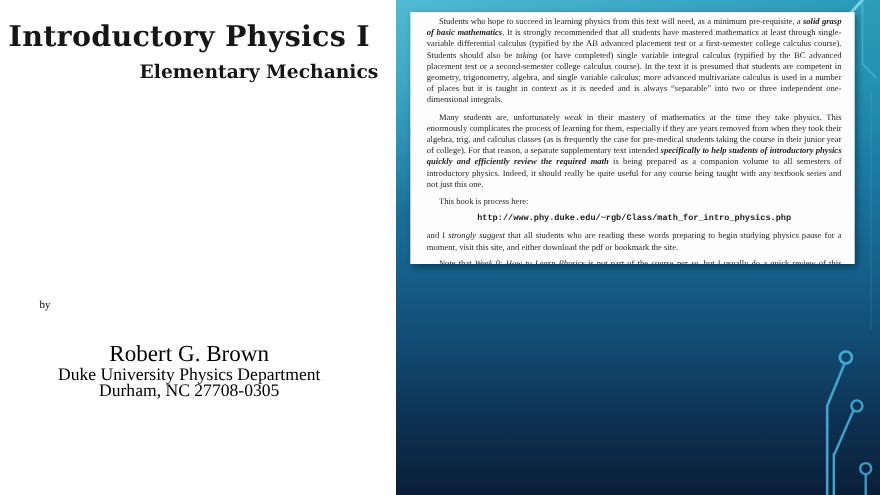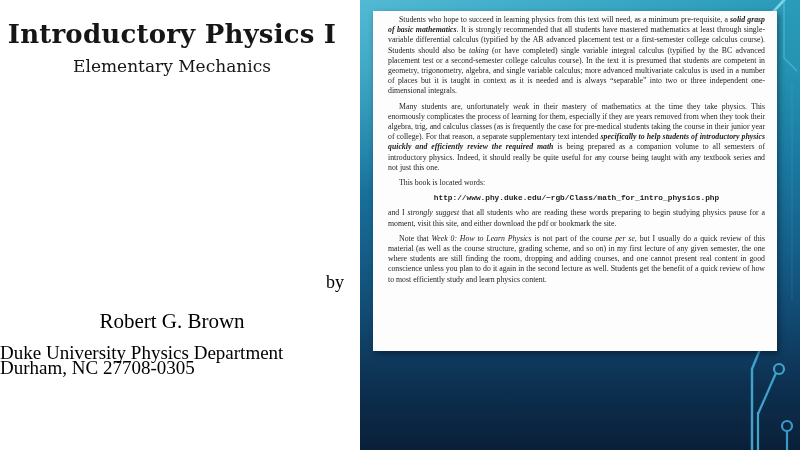--- a/index.html
+++ b/index.html
@@ -11,36 +11,36 @@
   .left-panel{
     position:absolute;left:0;top:0;width:360px;height:450px;background:#ffffff;
   }
   .title-block{position:absolute;left:0;top:20px;width:344px;text-align:center;color:#161616;}
   .slide-title{
     font-family:"DejaVu Serif","Liberation Serif",serif;
     font-size:26px;font-weight:bold;letter-spacing:.2px;line-height:1.1;
   }
   .slide-subtitle{
     font-family:"DejaVu Serif","Liberation Serif",serif;
-    font-size:17px;font-weight:normal;margin-top:7px;
+    font-size:17px;font-weight:bold;margin-top:7px;text-align:right;
   }
-  .byline{position:absolute;left:0;top:272px;width:344px;text-align:right;font-size:18px;}
+  .byline{position:absolute;left:0;top:272px;width:344px;text-align:left;font-size:10px;padding-left:36px;}
   .author-name{position:absolute;left:0;top:294px;width:344px;text-align:center;font-size:21px;margin-top:15px;}
-  .affiliation{position:absolute;left:0;top:346px;width:344px;text-align:left;font-size:19px;line-height:14.5px;}
+  .affiliation{position:absolute;left:0;top:334px;width:344px;text-align:center;font-size:16px;line-height:14.5px;}
   
   .right-panel{
     position:absolute;left:360px;top:0;width:440px;height:450px;
     background:
       linear-gradient(155deg, rgba(120,215,238,.50) 0%, rgba(120,215,238,0) 30%),
       linear-gradient(to bottom, #2b9cba 0%, #2492b2 16%, #1b7aa2 35%, #15618c 54%, #114a72 70%, #0d3152 85%, #0a1f38 100%);
   }
   .circuit-svg{position:absolute;left:0;top:0;}
   
   .doc-page{
-    position:absolute;left:13px;top:11px;width:404px;height:340px;
+    position:absolute;left:13px;top:11px;width:404px;height:229px;
     background:#fdfdfd;overflow:hidden;
     box-shadow:2px 3px 6px rgba(0,10,25,.45);
   }
   .doc-text{
     padding:4px 12px 0 15px;
     font-family:"Liberation Serif",serif;
     font-size:7.8px;line-height:10.2px;color:#1c1c1c;
     text-align:justify;
   }
   .doc-text p{margin:0 0 5px 0;}
@@ -80,21 +80,21 @@
       <circle cx="419" cy="369" r="5" fill="none" stroke="#3fa3cc" stroke-width="2.2"></circle>
       <polyline points="416,373 398,414" fill="none" stroke="#3fa3cc" stroke-width="2.2"></polyline>
       <circle cx="427" cy="426" r="5" fill="none" stroke="#3a9ac4" stroke-width="2.2"></circle>
       <line x1="427" y1="431" x2="427" y2="450" stroke="#3a9ac4" stroke-width="2.2"></line>
     </svg>
 
     <div class="doc-page">
       <div class="doc-text">
           <p class="indent "><span>Students who hope to succeed in learning physics from this text will need, as a minimum pre-requisite, a </span><span style="font-weight: bold; font-style: italic;">solid grasp of basic mathematics</span><span>.  It is strongly recommended that all students have mastered mathematics at least through single-variable differential calculus (typified by the AB advanced placement test or a first-semester college calculus course).  Students should also be </span><span style="font-style: italic;">taking</span><span> (or have completed) single variable integral calculus (typified by the BC advanced placement test or a second-semester college calculus course).  In the text it is presumed that students are competent in geometry, trigonometry, algebra, and single variable calculus; more advanced multivariate calculus is used in a number of places but it is taught in context as it is needed and is always “separable” into two or three independent one-dimensional integrals.</span></p>
           <p class="indent "><span>Many students are, unfortunately </span><span style="font-style: italic;">weak</span><span> in their mastery of mathematics at the time they take physics.  This enormously complicates the process of learning for them, especially if they are years removed from when they took their algebra, trig, and calculus classes (as is frequently the case for pre-medical students taking the course in their junior year of college).  For that reason, a separate supplementary text intended </span><span style="font-weight: bold; font-style: italic;">specifically to help students of introductory physics quickly and efficiently review the required math</span><span> is being prepared as a companion volume to all semesters of introductory physics.  Indeed, it should really be quite useful for any course being taught with any textbook series and not just this one.</span></p>
-          <p class="indent "><span>This book is located words:</span></p>
+          <p class="indent "><span>This book is process here:</span></p>
           <p class="center"><span style="font-weight: bold; font-family: Liberation Mono, monospace;">http://www.phy.duke.edu/~rgb/Class/math_for_intro_physics.php</span></p>
           <p class=""><span>and I </span><span style="font-style: italic;">strongly suggest</span><span> that all students who are reading these words preparing to begin studying physics pause for a moment, visit this site, and either download the pdf or bookmark the site.</span></p>
           <p class="indent "><span>Note that </span><span style="font-style: italic;">Week 0: How to Learn Physics</span><span> is not part of the course </span><span style="font-style: italic;">per se</span><span>, but I usually do a quick review of this material (as well as the course structure, grading scheme, and so on) in my first lecture of any given semester, the one where students are still finding the room, dropping and adding courses, and one cannot present real content in good conscience unless you plan to do it again in the second lecture as well.  Students get the benefit of a quick review of how to most efficiently study and learn physics content.</span></p>
         </div>
     </div>
   </div>
 
 </div>
 
 </body></html>

